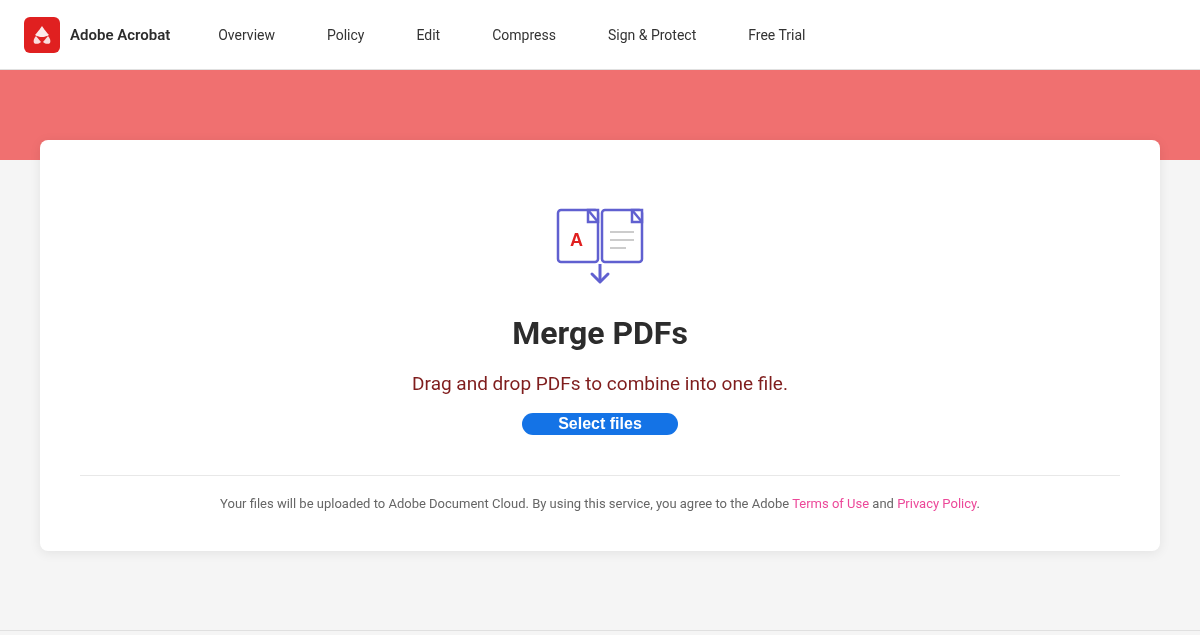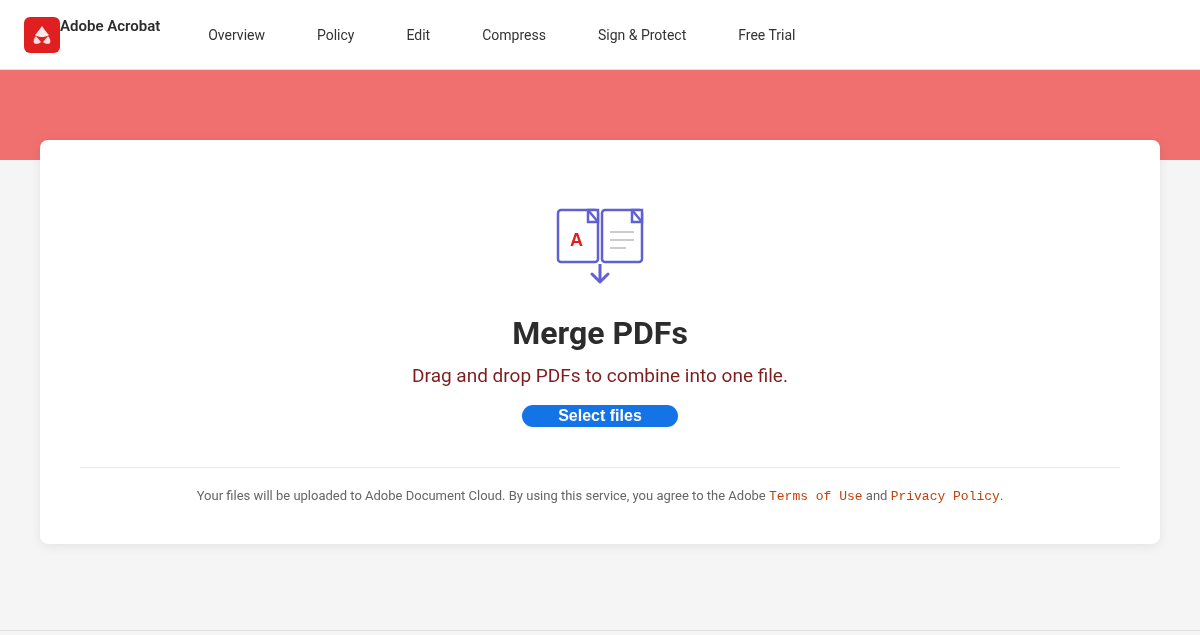--- a/index.html
+++ b/index.html
@@ -10,20 +10,22 @@
       background: #fff;
       border-bottom: 1px solid #e0e0e0;
       height: 70px;
       display: flex;
       align-items: center;
       padding: 0 24px;
       gap: 32px;
     }
     .header-logo {
       display: flex;
+      align-items: center;
+      gap: 10px;
       text-decoration: none;
     }
     .logo-icon {
       width: 36px;
       height: 36px;
       background: #e02020;
       border-radius: 6px;
       display: flex;
       align-items: center;
       justify-content: center;
@@ -96,21 +98,21 @@
     }
     .merge-svg {
       width: 100px;
       height: 90px;
     }
 
     .card-title {
       font-size: 32px;
       font-weight: 700;
       color: #2c2c2c;
-      margin-bottom: 12px;
+      margin-bottom: 20px;
     }
     .card-subtitle {
       font-size: 19px;
       color: #7f1d1d;
       margin-bottom: 18px;
     }
     .select-files-btn {
       background: #1473e6;
       color: white;
       border: none;
@@ -123,23 +125,22 @@
     }
 
     
     .card-footer {
       border-top: 1px solid #e8e8e8;
       padding-top: 20px;
       font-size: 13px;
       color: #666;
     }
     .card-footer a {
-      color: #c2410c;
+      color: #ec4899;
       text-decoration: none;
-      font-family: Liberation Mono, monospace;
     }
 
     
     .bottom-bar {
       background: #f5f5f5;
       height: 20px;
       border-top: 1px solid #e0e0e0;
     }
   </style>
 </head>

